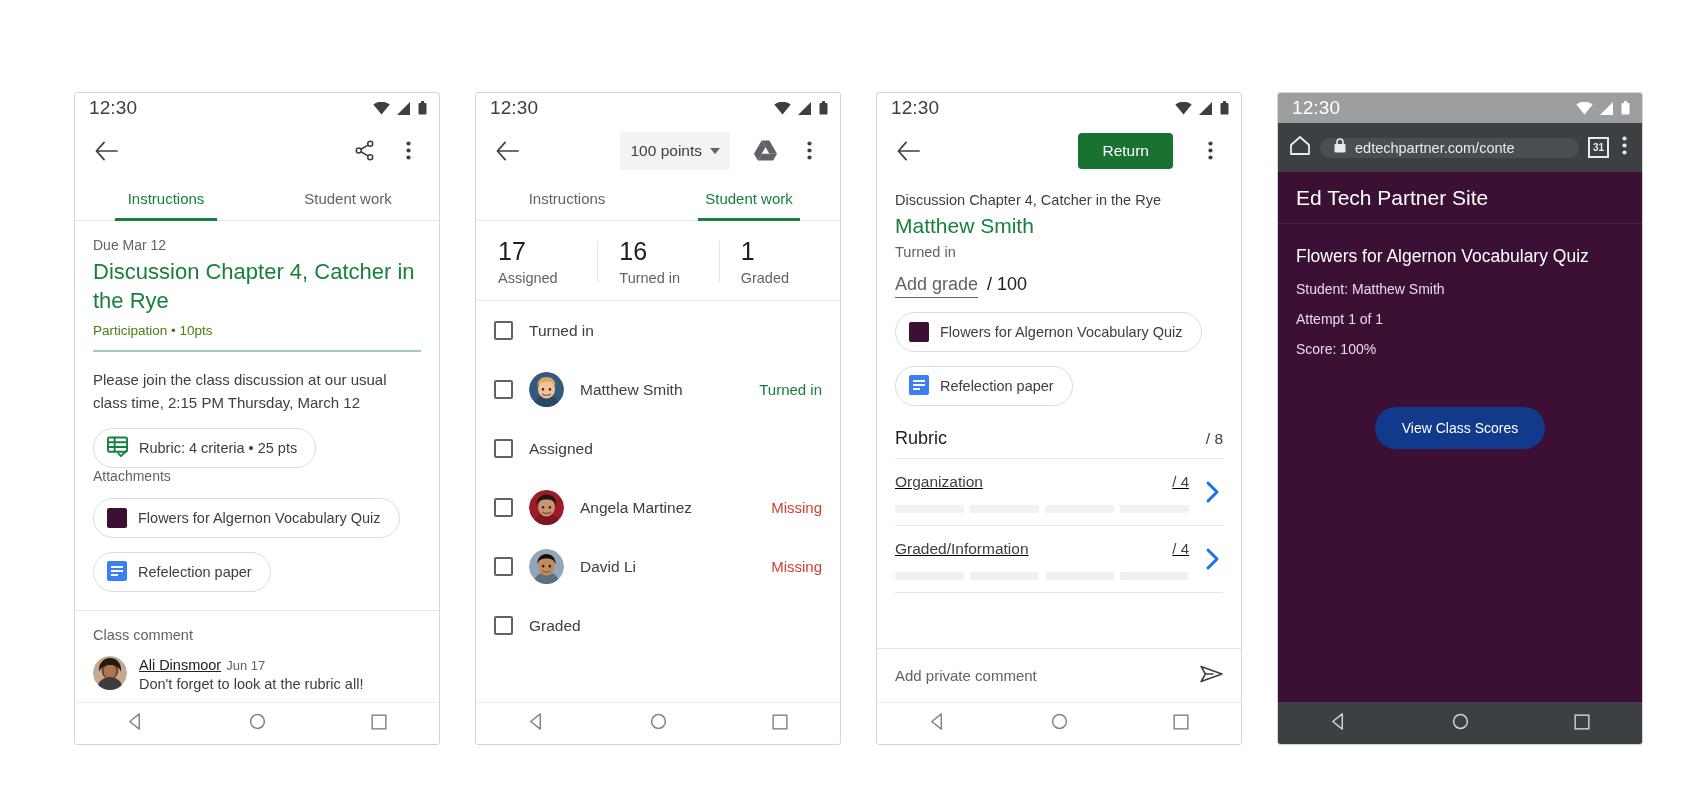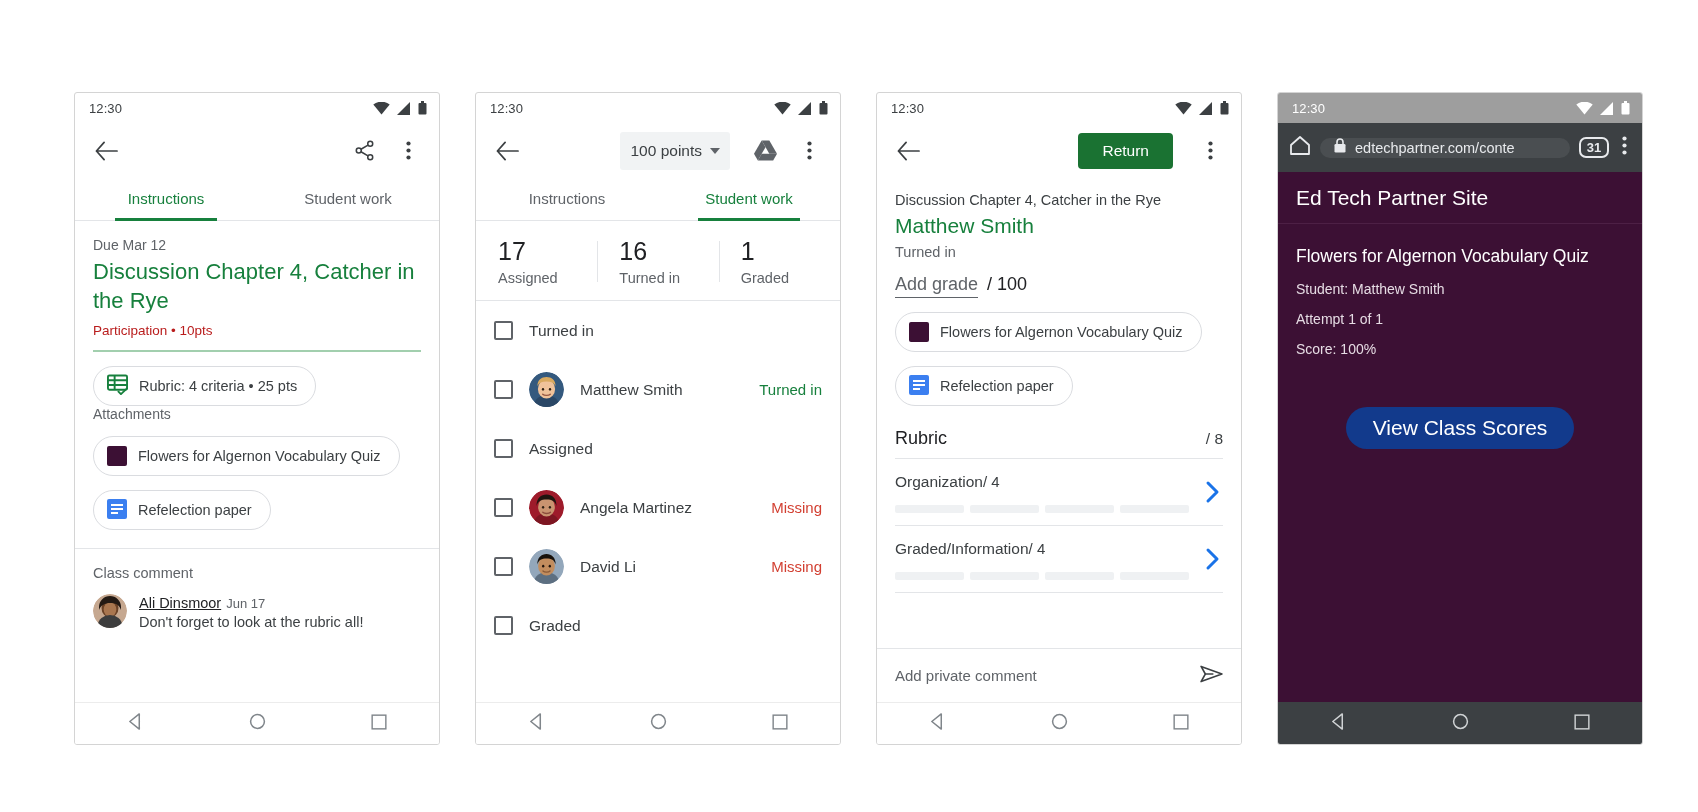--- a/index.html
+++ b/index.html
@@ -37,21 +37,21 @@
 
   
   .statusbar {
     height: 30px;
     display: flex;
     align-items: center;
     justify-content: space-between;
     padding: 0 12px 0 14px;
     flex: none;
   }
-  .statusbar .clock { font-size: 13px; color: #3c4043; letter-spacing: .1px; }
+  .statusbar .clock { font-size: 19px; color: #3c4043; letter-spacing: .1px; }
   .status-icons { display: flex; align-items: center; gap: 7px; }
   .status-icons svg { display: block; }
 
   .statusbar.dark { background: #9e9e9e; }
   .statusbar.dark .clock { color: #fff; }
 
   
   .toolbar {
     height: 55px;
     display: flex;
@@ -127,21 +127,21 @@
   .pad { padding: 0 18px; }
 
   .due { font-size: 14px; color: #5f6368; margin-top: 16px; }
   .title-green {
     font-size: 22px;
     line-height: 1.3;
     color: #17803d;
     margin-top: 5px;
     font-weight: 400;
   }
-  .sub-meta { font-size: 13.5px; color: #b91c1c; margin-top: 8px; }
+  .sub-meta { font-size: 13.5px; color: #4d7c0f; margin-top: 8px; }
   .rule-green { height: 2px; background: #a2cfae; margin: 12px 0 0; }
   .desc { font-size: 15px; line-height: 1.5; color: #3c4043; margin-top: 17px; }
 
   .chip {
     display: inline-flex;
     align-items: center;
     gap: 11px;
     border: 1px solid #dadce0;
     border-radius: 22px;
     height: 40px;
@@ -214,21 +214,21 @@
 
   .rubric-head {
     display: flex; align-items: baseline; justify-content: space-between;
     margin-top: 22px; padding-bottom: 9px;
     border-bottom: 1px solid #e3e5e8;
   }
   .rubric-head .t { font-size: 18px; color: #202124; }
   .rubric-head .s { font-size: 15.5px; color: #3c4043; }
 
   .crit { border-bottom: 1px solid #e3e5e8; padding: 14px 0 12px; position: relative; }
-  .crit-top { display: flex; align-items: baseline; padding-right: 34px;}
+  .crit-top { display: flex; align-items: baseline; justify-content: space-between; padding-right: 34px; text-decoration: underline;}
   .crit-top .cn { font-size: 15.5px; color: #3c4043; }
   .crit-top .cs { font-size: 15px; color: #3c4043; }
   .bars { display: flex; gap: 6px; margin-top: 14px; padding-right: 34px; }
   .bar { flex: 1; height: 8px; background: #eff1f3; border-radius: 2px; }
   .chev {
     position: absolute; right: 2px; top: 50%; transform: translateY(-50%);
   }
   .chev svg { display:block; }
 
   .pcomment {
@@ -259,25 +259,25 @@
     align-items: center;
     gap: 9px;
     padding: 0 14px;
     overflow: hidden;
   }
   .omnibox .url {
     font-size: 14.5px; color: #e8eaed;
     white-space: nowrap; overflow: hidden; text-overflow: clip;
   }
   .tabcount {
-    width: 30px; height: 21px;
+    width: 21px; height: 21px;
     border: 2px solid #e8eaed;
-    border-radius: 7px;
+    border-radius: 0;
     display: flex; align-items: center; justify-content: center;
-    font-size: 13px; color: #e8eaed; font-weight: 700;
+    font-size: 10px; color: #e8eaed; font-weight: 700;
     flex: none;
   }
   .web {
     flex: 1 1 auto;
     background: #3c1034;
     position: relative;
     overflow: hidden;
   }
   .web-head {
     height: 52px;
@@ -290,21 +290,21 @@
   .web-h2 { font-size: 17.5px; color: #fff; }
   .web-p { font-size: 14px; color: #e6dce4; margin-top: 14px; }
   .vcs-wrap { display: flex; justify-content: center; margin-top: 50px; }
   .vcs-btn {
     background: #123a8c;
     color: #fff;
     border-radius: 22px;
     height: 42px;
     display: flex; align-items: center;
     padding: 8px 27px;
-    font-size: 21px;
+    font-size: 14px;
   }
 
   
   .navbar {
     height: 42px;
     display: flex;
     align-items: center;
     justify-content: space-around;
     flex: none;
     border-top: 1px solid #ececec;
@@ -371,20 +371,21 @@
       <div class="tab active">Instructions</div>
       <div class="tab">Student work</div>
     </div>
 
     <div class="body clip">
       <div class="pad">
         <div class="due">Due Mar 12</div>
         <div class="title-green">Discussion Chapter 4, Catcher in the Rye</div>
         <div class="sub-meta">Participation • 10pts</div>
         <div class="rule-green"></div>
+        <div class="desc">Please join the class discussion at our usual class time, 2:15 PM Thursday, March 12</div>
 
         <div class="chip">
           <span>
             <svg width="21" height="21" viewBox="0 0 22 22">
                 <rect x="1" y="1.5" width="20" height="15" rx="1.5" fill="none" stroke="#17803d" stroke-width="2"></rect>
                 <path d="M1 6.5h20M8 1.5v15M1 11.5h20" stroke="#17803d" stroke-width="2"></path>
                 <path d="M12 18.5l2.6 2.6L21 15" stroke="#17803d" stroke-width="2" fill="none" stroke-linecap="round" stroke-linejoin="round"></path>
               </svg>
           </span>
           <span class="lbl">Rubric: 4 criteria • 25 pts</span>

